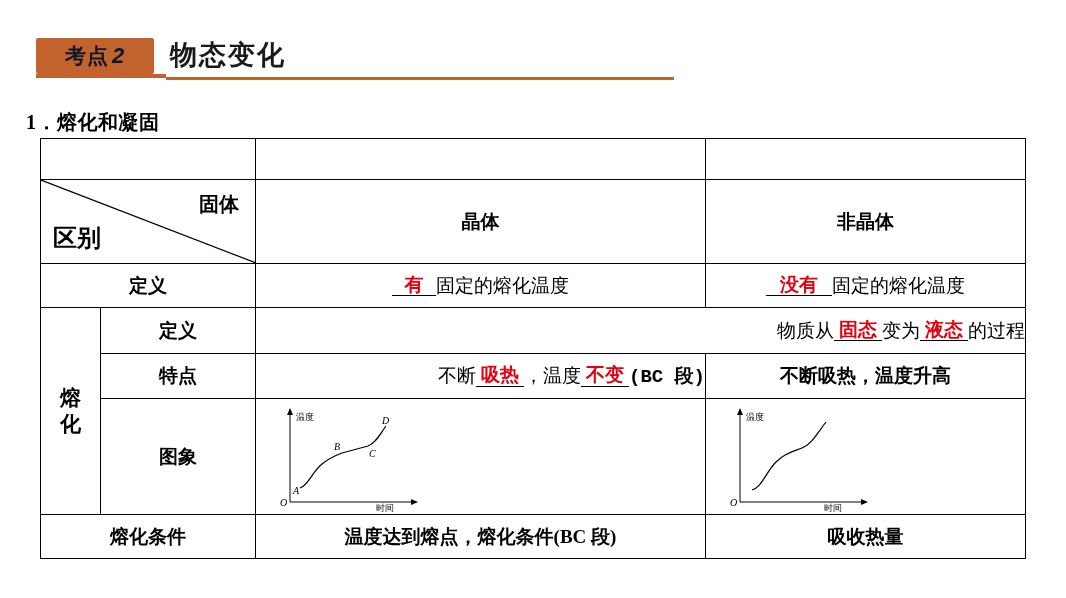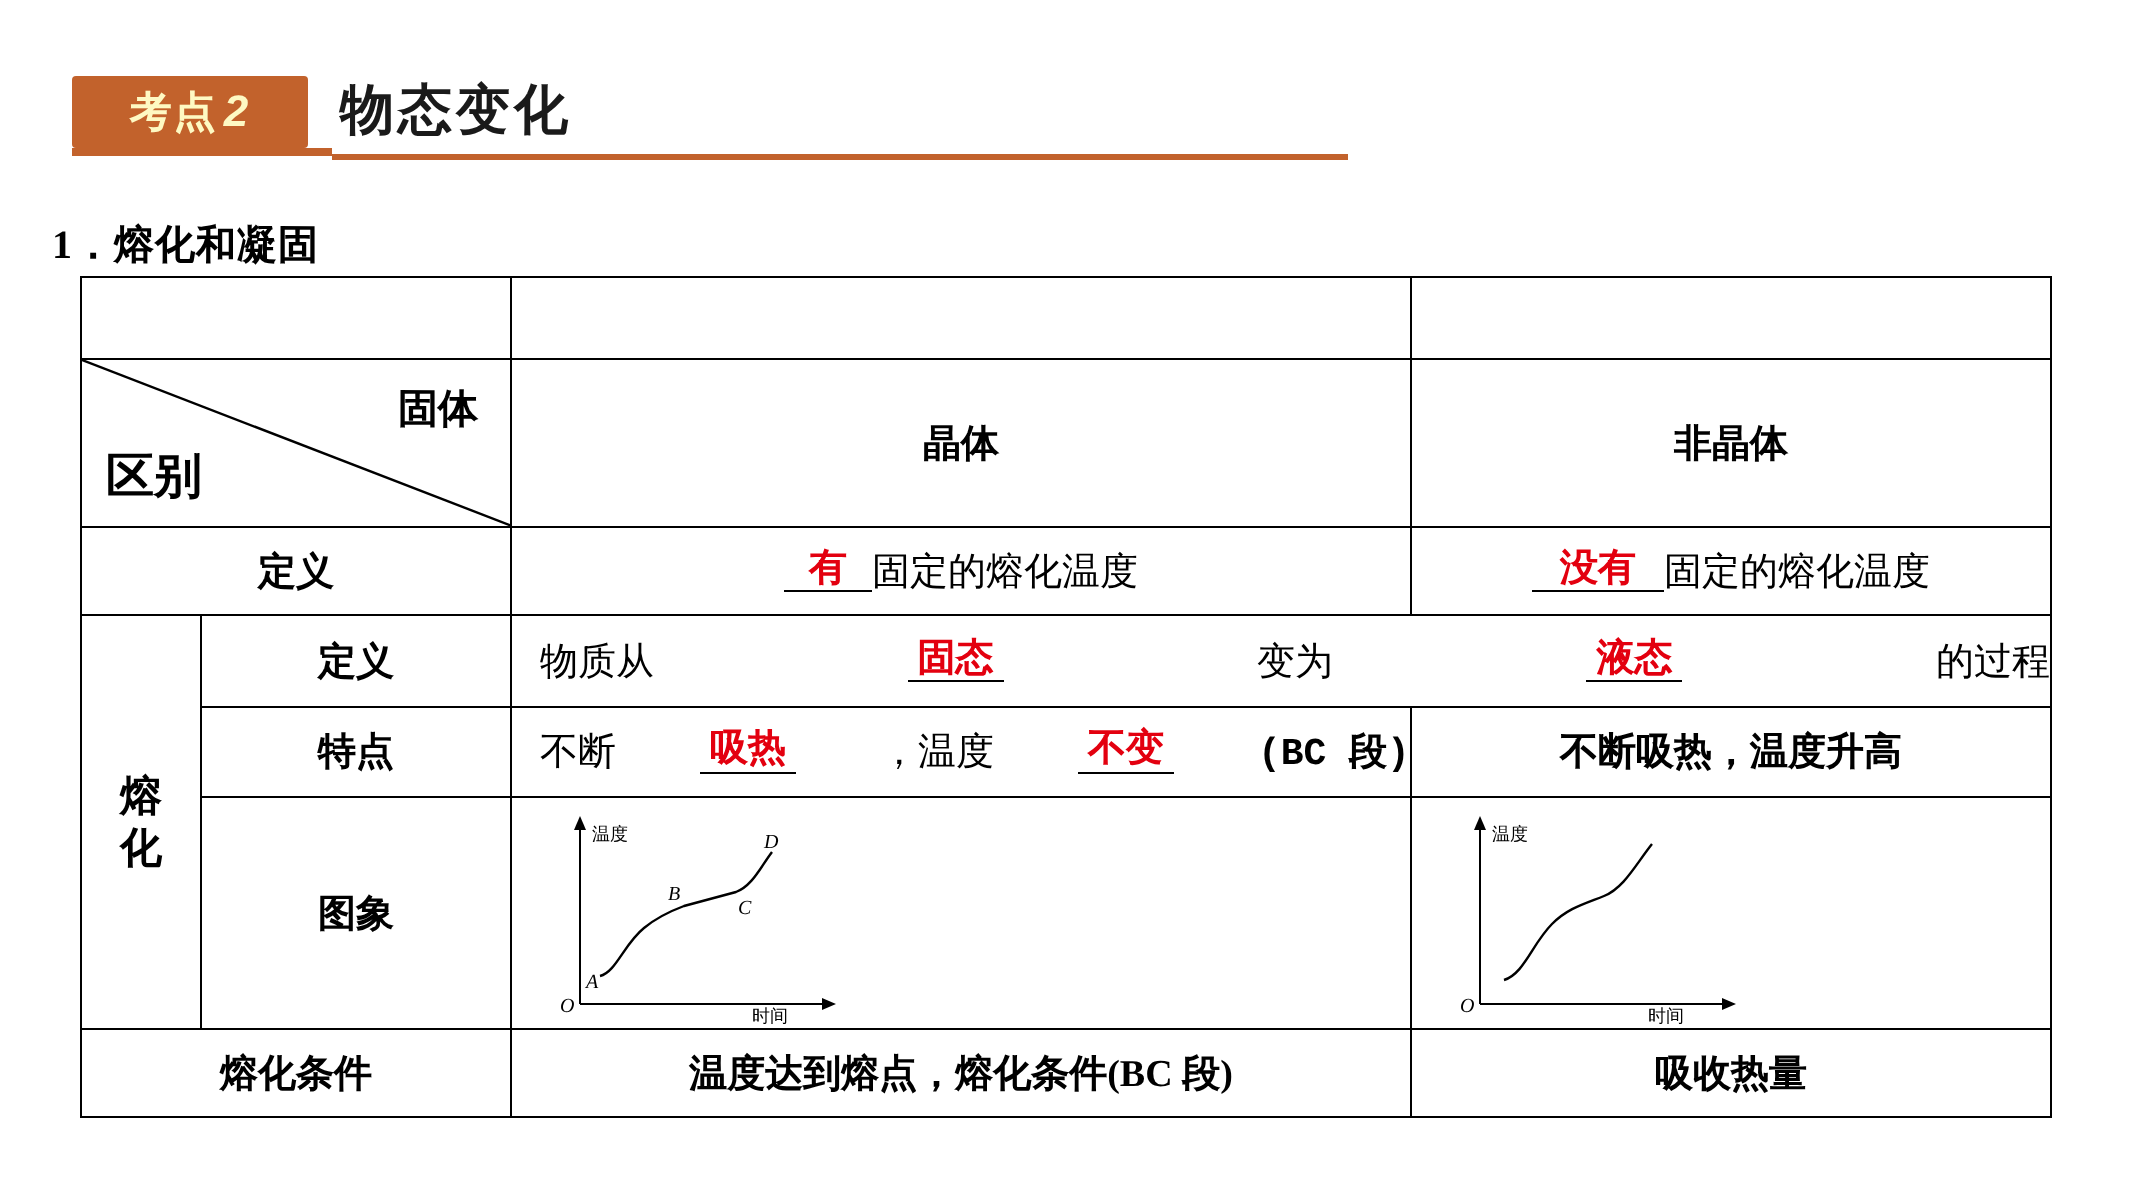--- a/index.html
+++ b/index.html
@@ -24,21 +24,21 @@
     width: 640px;
     height: 42px;
   }
   .kaodian-badge {
     position: absolute;
     left: 0;
     top: 0;
     width: 118px;
     height: 36px;
     background: #c2622c;
-    color: #fef9c3;
+    color: #0f172a;
     font-family: "Liberation Sans", sans-serif;
     font-weight: bold;
     font-size: 21px;
     letter-spacing: 1px;
     display: flex;
     align-items: center;
     justify-content: center;
     box-sizing: border-box;
     border-radius: 2px;
   }
@@ -161,21 +161,21 @@
   }
   .blank.wide { min-width: 56px; }
   .cell-inner {
     display: flex;
     align-items: center;
     justify-content: center;
     height: 100%;
     white-space: nowrap;
   }
   .cell-inner.left {
-    justify-content: space-between;
+    justify-content: flex-end;
     padding-left: 14px;
   }
   .ronghua-v {
     font-weight: bold;
     font-size: 21px;
     line-height: 1.25;
   }
 
   
   .graph-holder {

